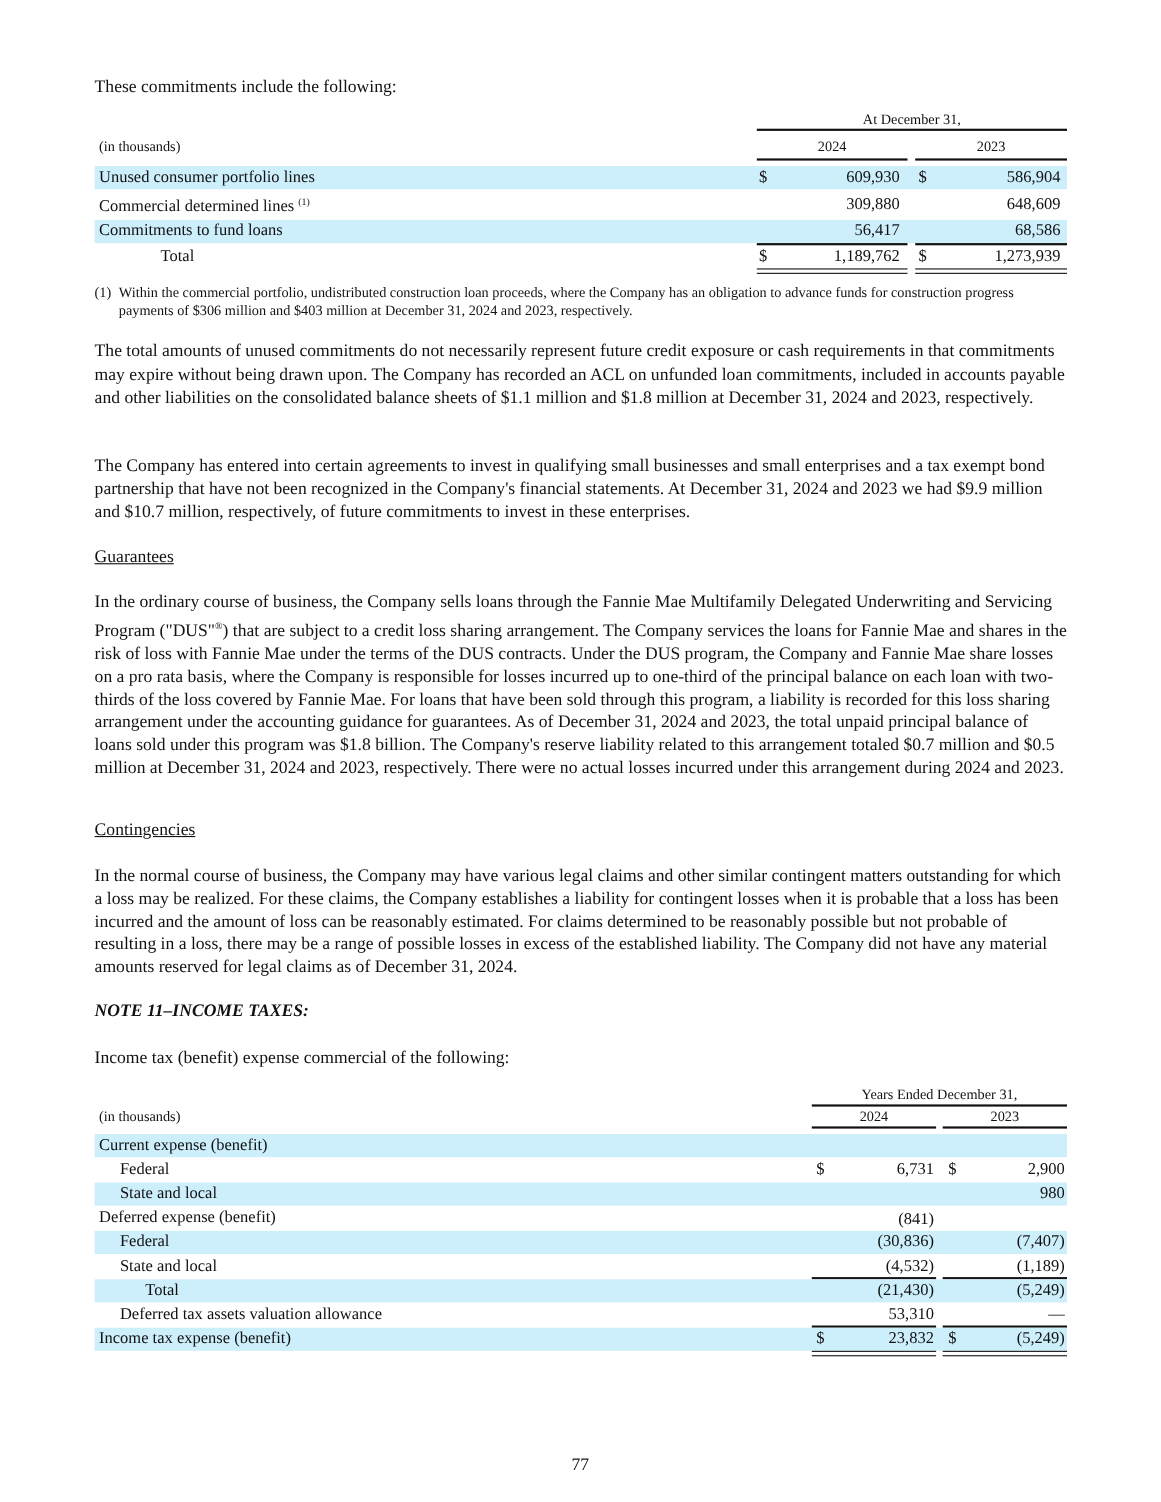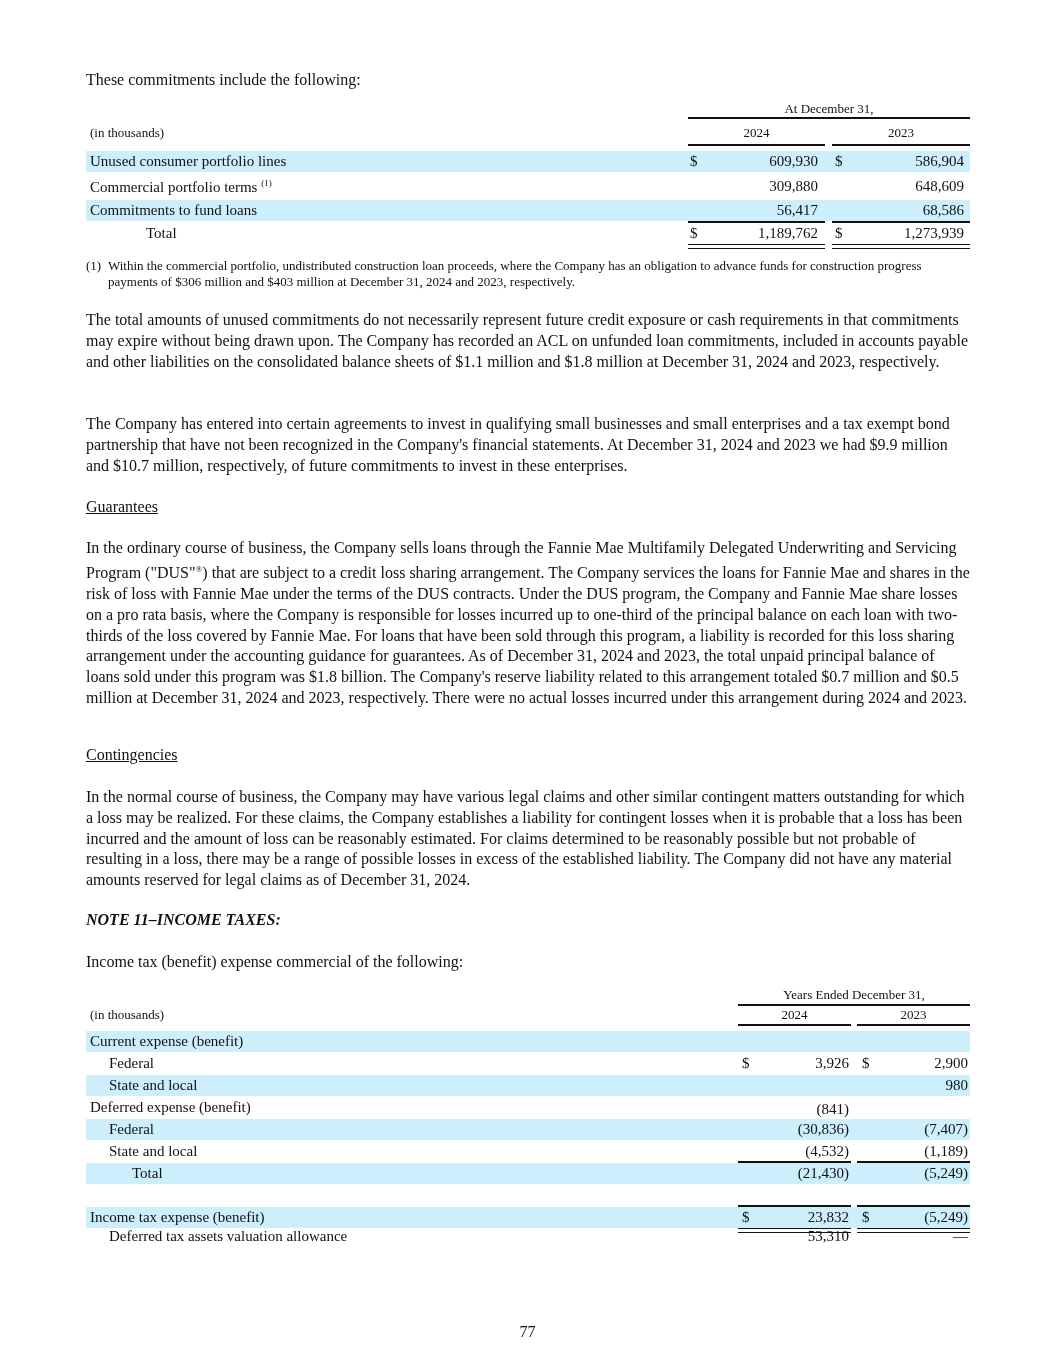--- a/index.html
+++ b/index.html
@@ -36,21 +36,21 @@
   <div class="rule" style="left:832px; width:138px; top:144px;"></div>
 
   <div class="row shade" style="top:151px;">
     <span class="lbl">Unused consumer portfolio lines</span>
     <span class="dollar" style="left:604px;">$</span>
     <span class="cell" style="right:152px;">609,930</span>
     <span class="dollar" style="left:749px;">$</span>
     <span class="cell" style="right:6px;">586,904</span>
   </div>
   <div class="row" style="top:176px;">
-    <span class="lbl"><span>Commercial portfolio terms</span> <sup>(1)</sup></span>
+    <span class="lbl"><span>Commercial determined lines</span> <sup>(1)</sup></span>
     <span class="cell" style="right:152px;">309,880</span>
     <span class="cell" style="right:6px;">648,609</span>
   </div>
   <div class="row shade" style="top:200px;">
     <span class="lbl">Commitments to fund loans</span>
     <span class="cell" style="right:152px;">56,417</span>
     <span class="cell" style="right:6px;">68,586</span>
   </div>
   <div class="rule" style="left:688px; width:137px; top:221px;"></div>
   <div class="rule" style="left:832px; width:138px; top:221px;"></div>
@@ -87,21 +87,21 @@
   <div class="hdr" style="left:857px; width:113px; top:1007px;">2023</div>
   <div class="rule" style="left:738px; width:113px; top:1024px;"></div>
   <div class="rule" style="left:857px; width:113px; top:1024px;"></div>
 
   <div class="row shade" style="top:1031px;">
     <span class="lbl">Current expense (benefit)</span>
   </div>
   <div class="row" style="top:1053px;">
     <span class="lbl i1">Federal</span>
     <span class="dollar" style="left:656px;">$</span>
-    <span class="cell" style="right:121px;">3,926</span>
+    <span class="cell" style="right:121px;">6,731</span>
     <span class="dollar" style="left:776px;">$</span>
     <span class="cell" style="right:2px;">2,900</span>
   </div>
   <div class="row shade" style="top:1075px;">
     <span class="lbl i1">State and local</span>
     <span class="cell" style="right:121px;margin-top:24px;">(841)</span>
     <span class="cell" style="right:2px;">980</span>
   </div>
   <div class="row" style="top:1097px;">
     <span class="lbl">Deferred expense (benefit)</span>
@@ -116,21 +116,21 @@
     <span class="cell" style="right:121px;">(4,532)</span>
     <span class="cell" style="right:2px;">(1,189)</span>
   </div>
   <div class="rule" style="left:738px; width:113px; top:1161px;"></div>
   <div class="rule" style="left:857px; width:113px; top:1161px;"></div>
   <div class="row shade" style="top:1163px;">
     <span class="lbl i2" style="left:46px;">Total</span>
     <span class="cell" style="right:121px;">(21,430)</span>
     <span class="cell" style="right:2px;">(5,249)</span>
   </div>
-  <div class="row" style="top:1185px;margin-top:41px;">
+  <div class="row" style="top:1185px;">
     <span class="lbl i1">Deferred tax assets valuation allowance</span>
     <span class="cell" style="right:121px;">53,310</span>
     <span class="cell" style="right:2px;">—</span>
   </div>
   <div class="rule" style="left:738px; width:113px; top:1205px;"></div>
   <div class="rule" style="left:857px; width:113px; top:1205px;"></div>
   <div class="row shade" style="top:1207px;">
     <span class="lbl">Income tax expense (benefit)</span>
     <span class="dollar" style="left:656px;">$</span>
     <span class="cell" style="right:121px;">23,832</span>

